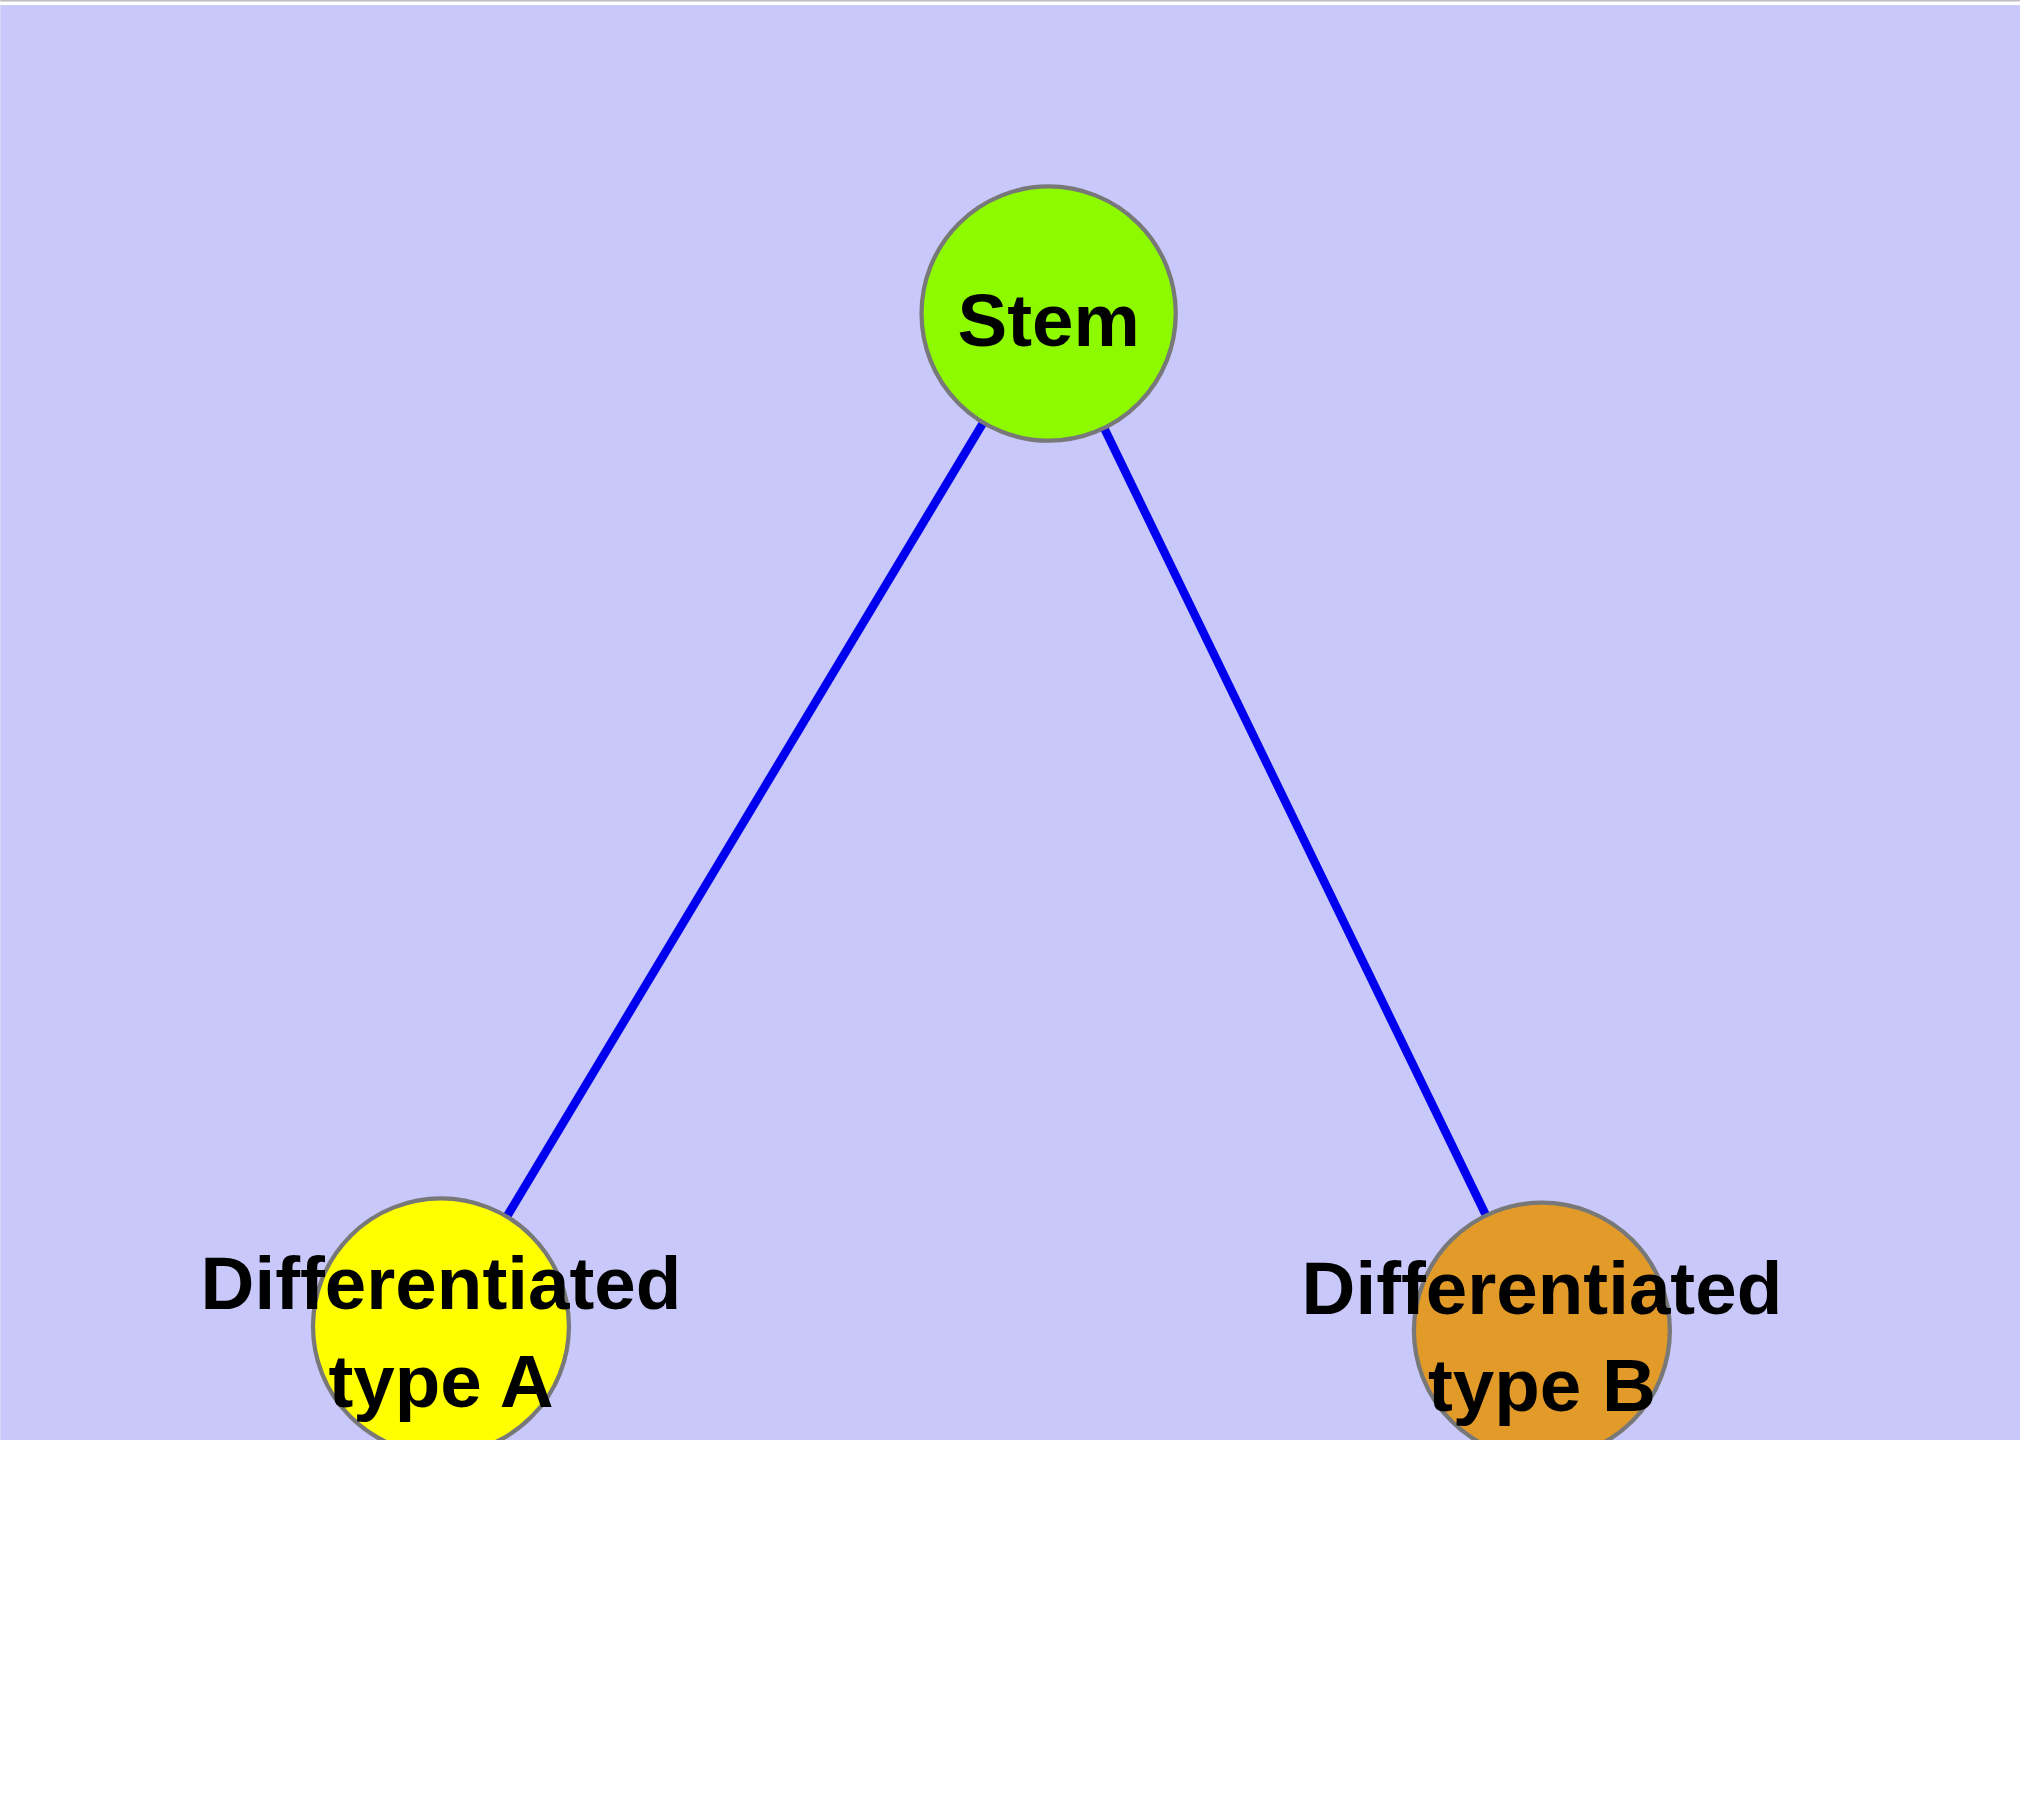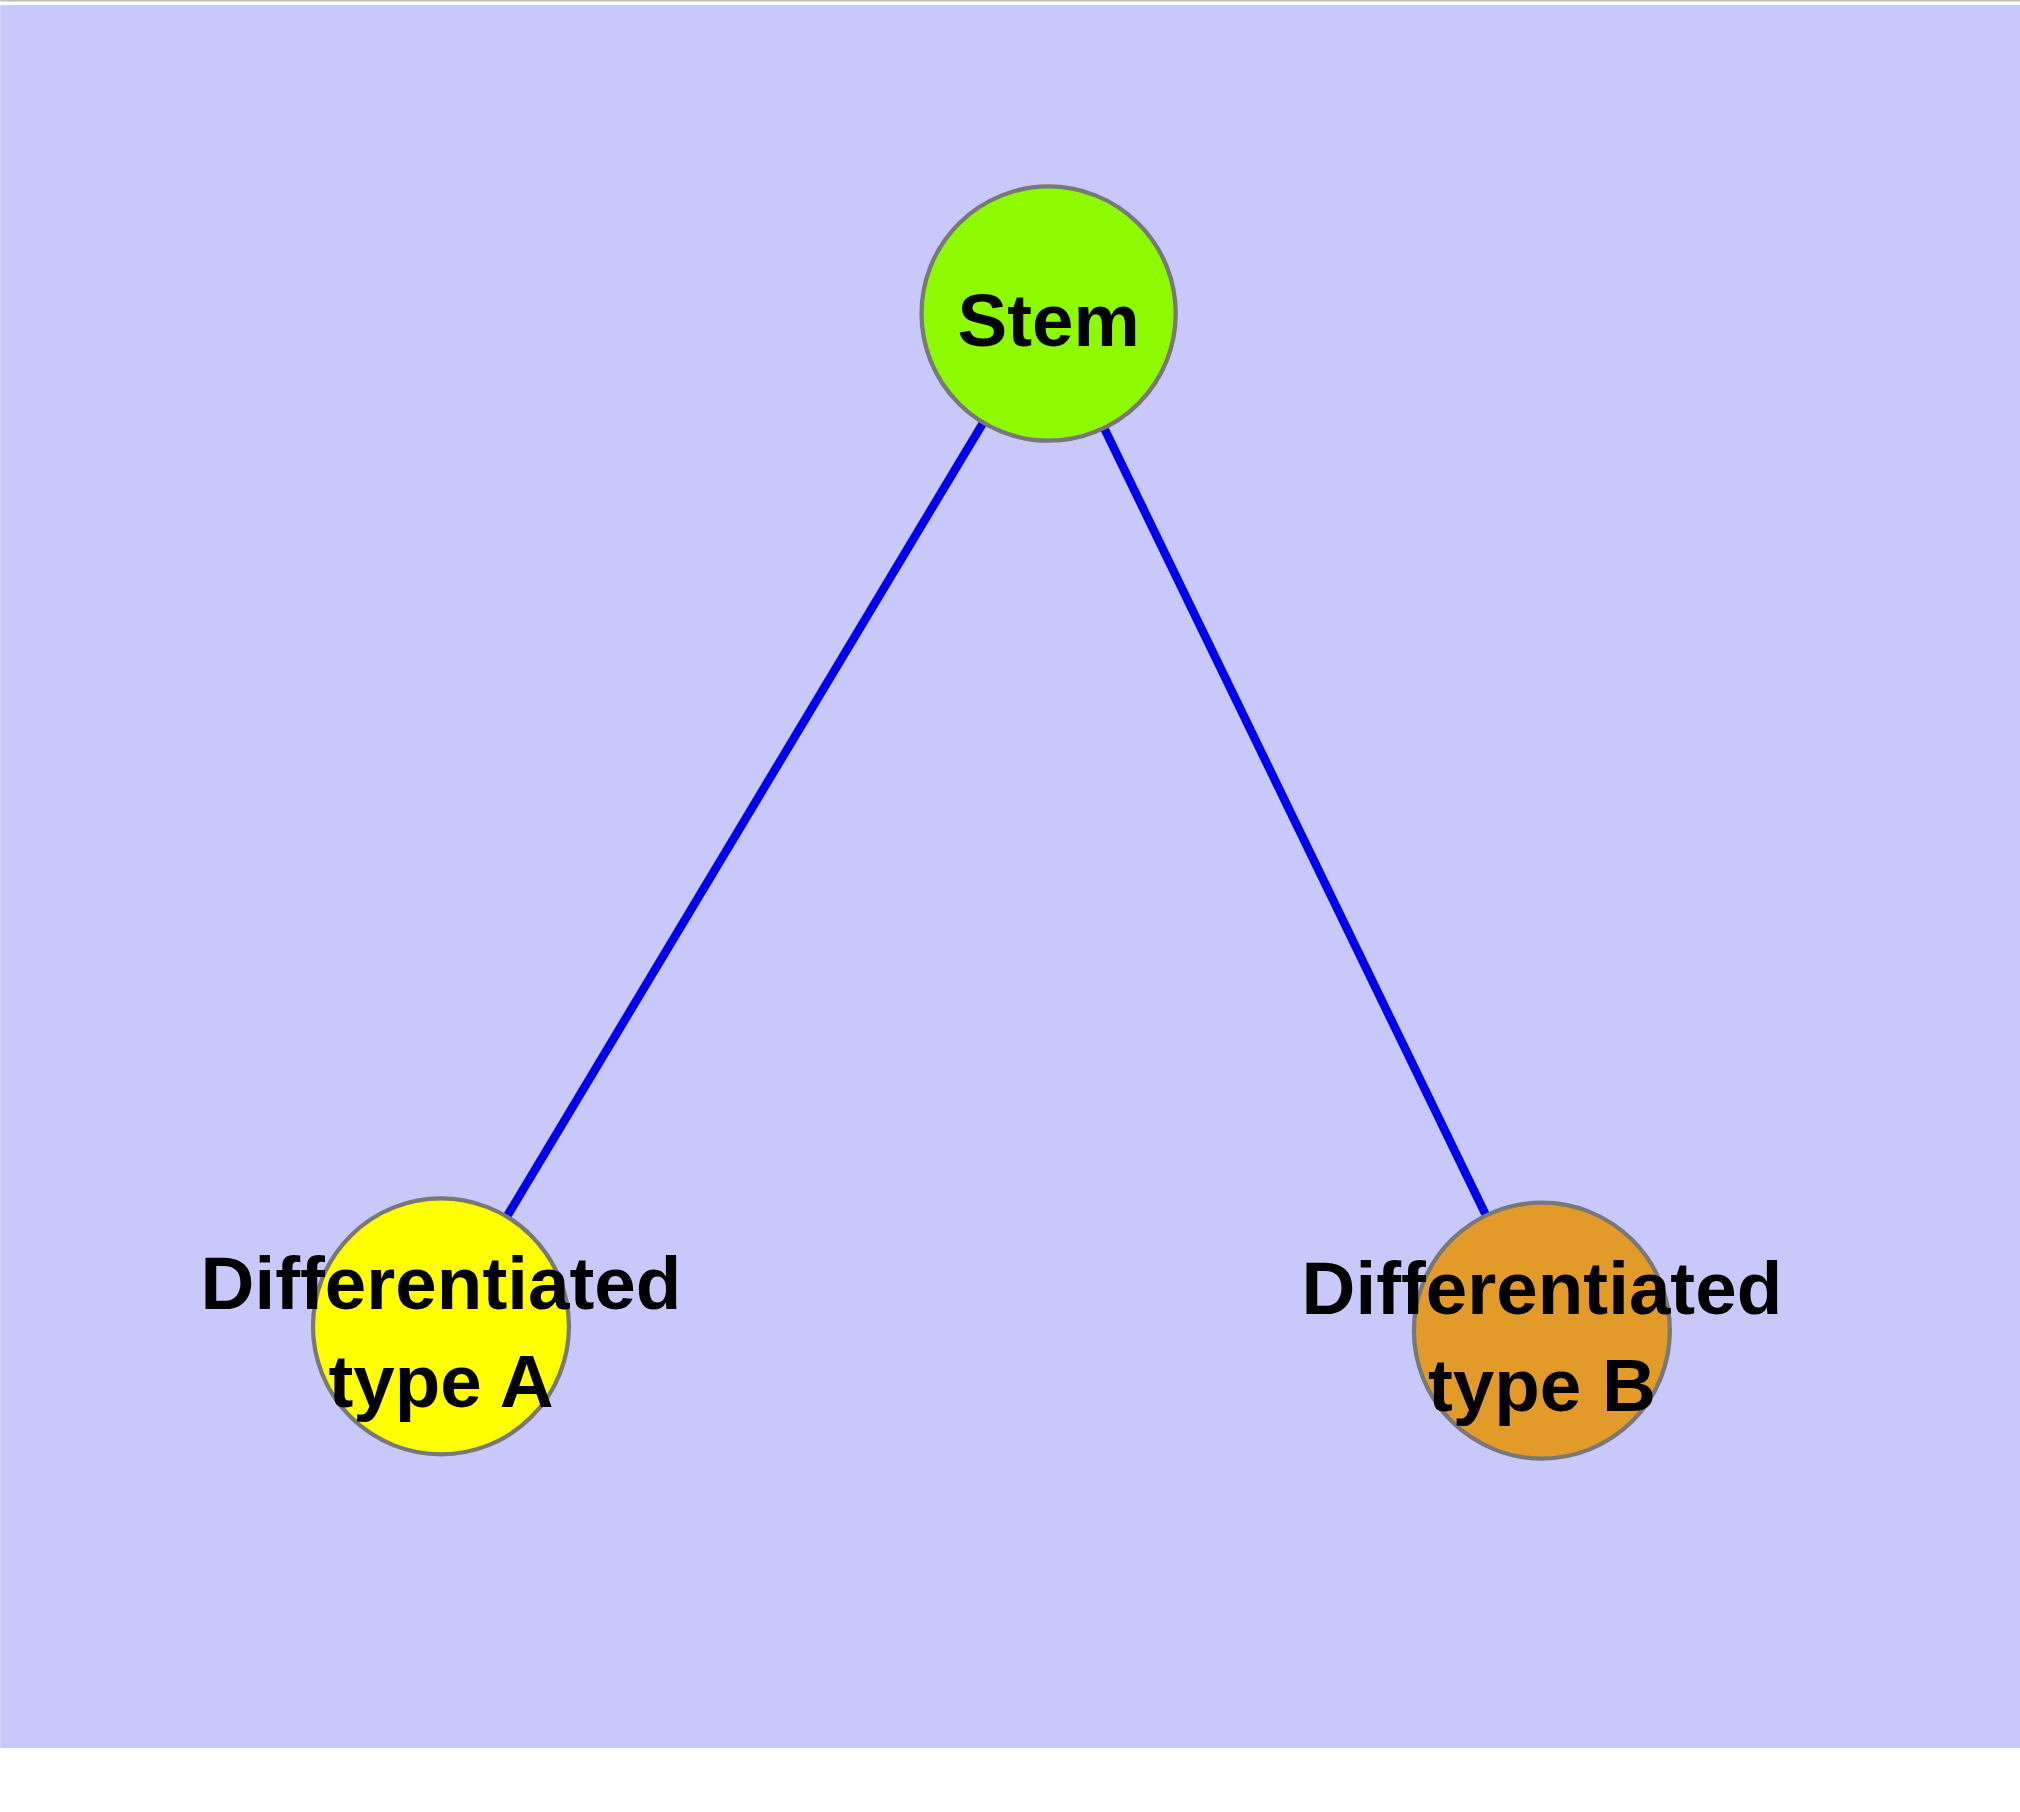--- a/index.html
+++ b/index.html
@@ -2,21 +2,21 @@
 <html style="font-size:13.6px"><head>
 <meta charset="utf-8">
 <style>
   html, body {
     margin: 0;
     padding: 0;
     background: #ffffff;
   }
   .page {
     width: 2021px;
-    height: 1748px;
+    height: 1440px;
     position: relative;
   }
   svg { display: block; }
   .edge {
     stroke-width: 10;
     fill: none;
   }
   .node-circle {
     stroke-width: 5;
   }

